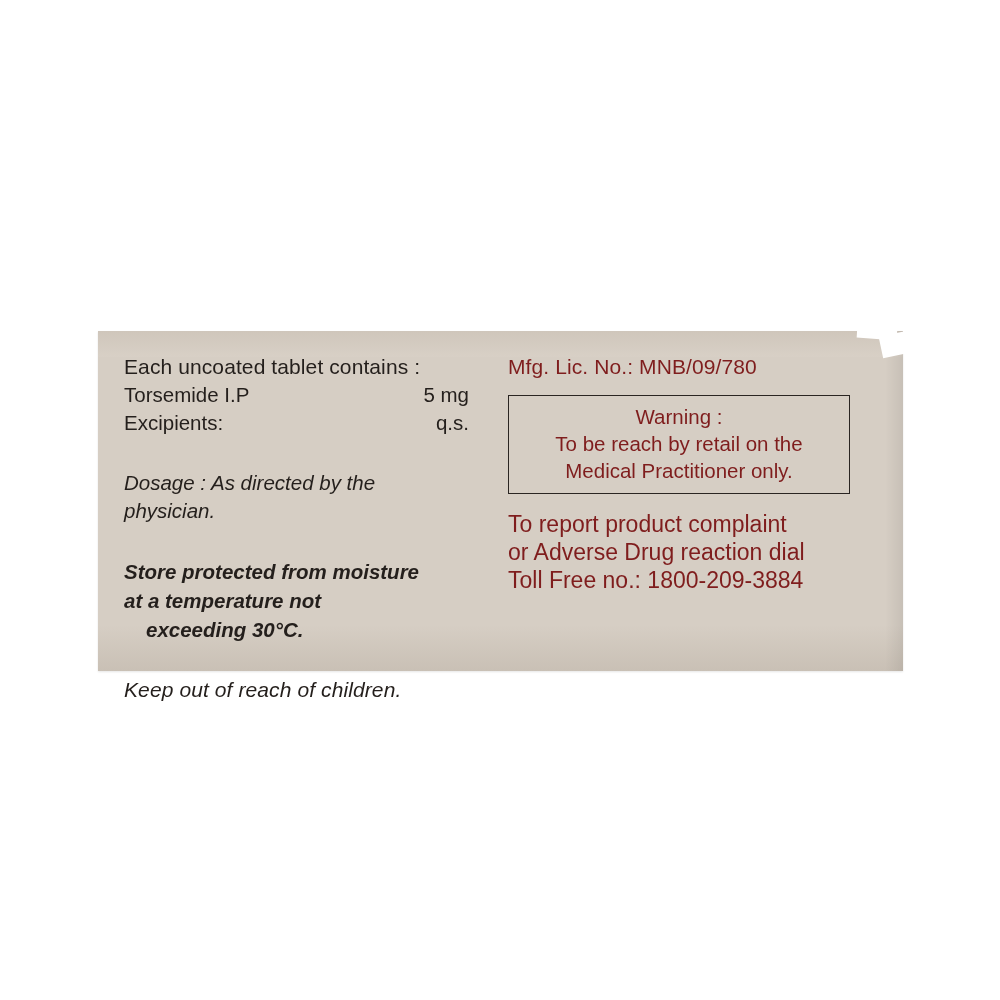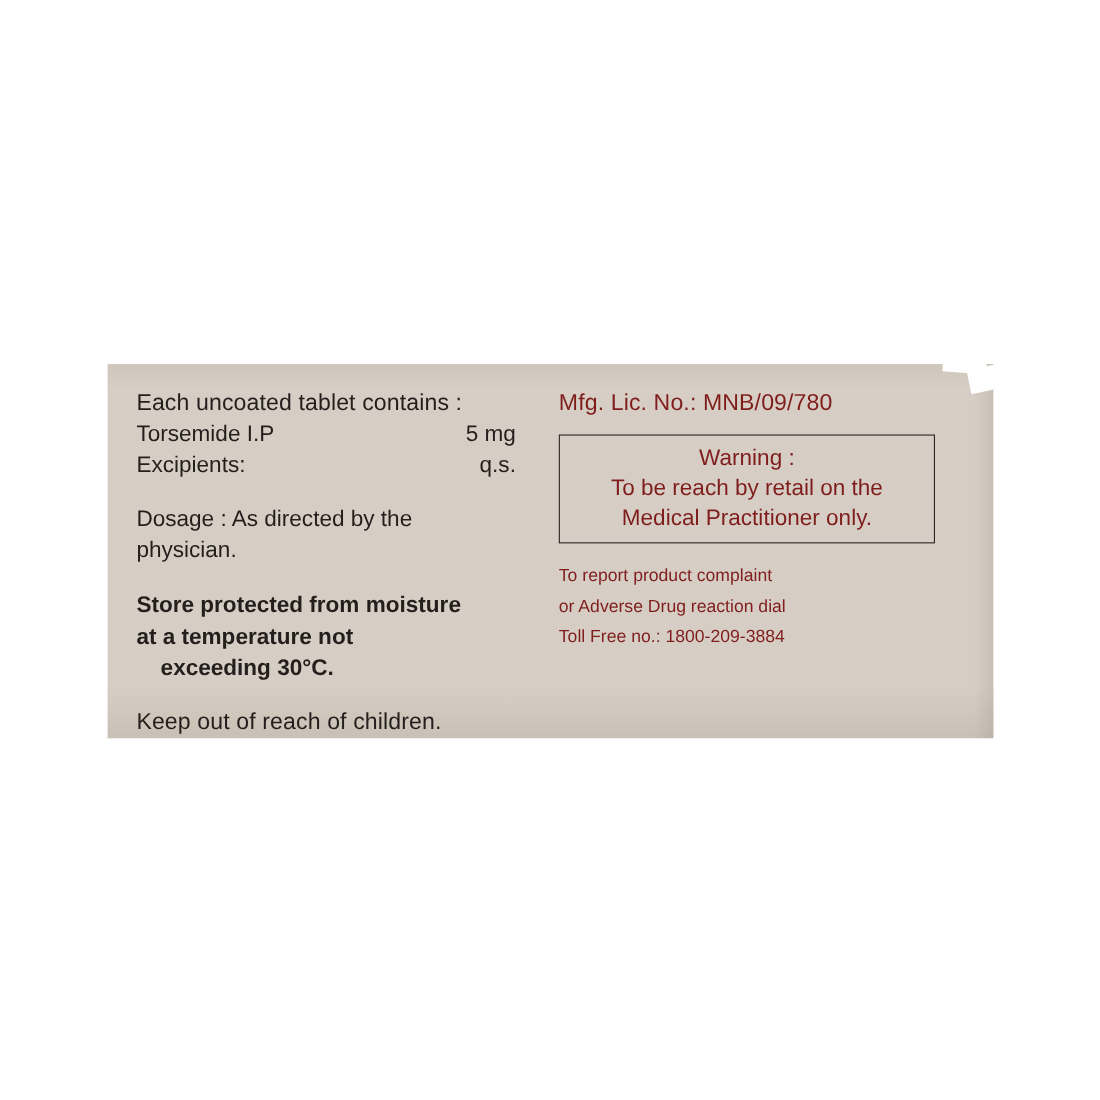--- a/index.html
+++ b/index.html
@@ -94,21 +94,22 @@
     white-space: nowrap;
   }
   .kv {
     display: flex;
     justify-content: space-between;
     font-size: 20.5px;
     line-height: 28px;
     width: 345px;
   }
   .block {
-    margin-top: 21px;
+    margin-top: 32px;
+    font-style: italic;
   }
   .wrap {
     font-size: 20.5px;
     line-height: 28px;
     white-space: normal;
   }
   .storage {
     font-weight: bold;
     font-size: 20.5px;
     line-height: 29px;
@@ -132,21 +133,21 @@
   .warning-text {
     text-align: center;
     font-size: 20.5px;
     line-height: 27px;
   }
   .warning-text .wl { display: block; }
   .contact {
     margin-top: 16px;
   }
   .contact .cl {
-    font-size: 16px;
+    font-size: 23px;
     line-height: 28px;
     white-space: nowrap;
   }
 </style>
 </head>
 <body>
 
 <div id="scene">
 
   <div class="carton">

